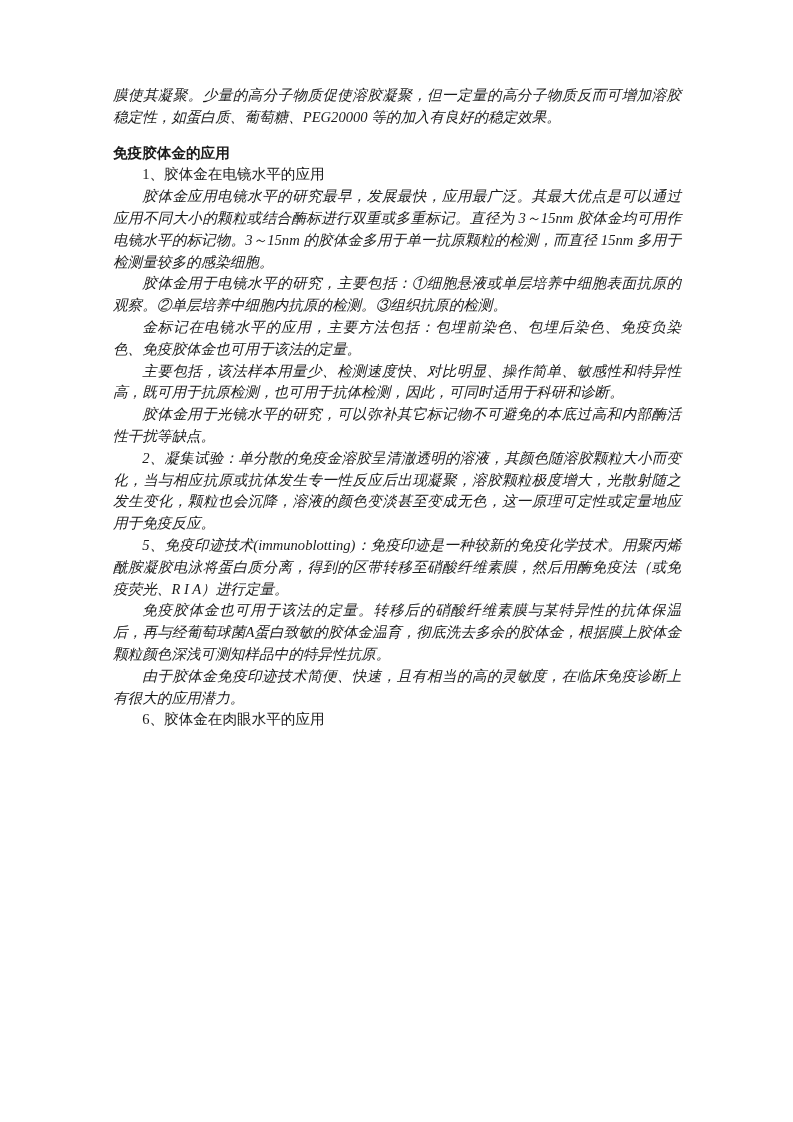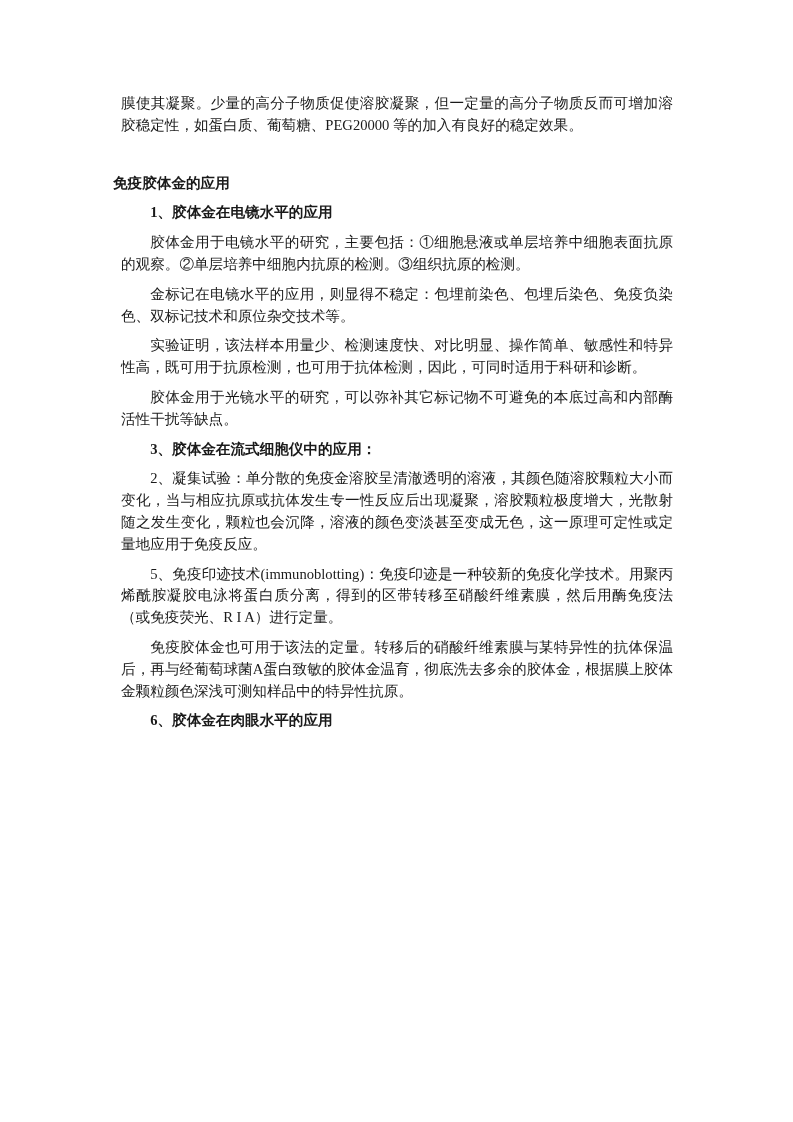--- a/index.html
+++ b/index.html
@@ -15,49 +15,50 @@
   }
   .content {
     position: absolute;
     left: 113px;
     top: 85px;
     width: 568px;
     font-size: 14.6px;
     line-height: 21.8px;
     text-align: justify;
   }
-  .para { margin: 8px; text-indent: 2em; }
+  .para { margin: 0; text-indent: 2em; font-style: italic; }
   .no-indent { text-indent: 0; }
-  .subhead { margin: 8px; text-indent: 2em; font-weight: bold; }
+  .subhead { margin: 0; text-indent: 2em; }
   .doc-heading {
-    margin: 36px 0 0 0;
+    margin: 14px 0 0 0;
     font-size: 14.6px;
     line-height: 21.8px;
     font-weight: bold;
     text-indent: 0;
   }
 </style>
 </head>
 <body>
 
 <div class="page">
   <div class="content">
 
     <p class="para no-indent">膜使其凝聚。少量的高分子物质促使溶胶凝聚，但一定量的高分子物质反而可增加溶胶稳定性，如蛋白质、葡萄糖、PEG20000 等的加入有良好的稳定效果。</p>
 
     <h1 class="doc-heading">免疫胶体金的应用</h1>
 
     <p class="subhead">1、胶体金在电镜水平的应用</p>
+    <p class="para">胶体金应用电镜水平的研究最早，发展最快，应用最广泛。其最大优点是可以通过应用不同大小的颗粒或结合酶标进行双重或多重标记。直径为 3～15nm 胶体金均可用作电镜水平的标记物。3～15nm 的胶体金多用于单一抗原颗粒的检测，而直径 15nm 多用于检测量较多的感染细胞。</p>
     <p class="para">胶体金用于电镜水平的研究，主要包括：①细胞悬液或单层培养中细胞表面抗原的观察。②单层培养中细胞内抗原的检测。③组织抗原的检测。</p>
-    <p class="para">金标记在电镜水平的应用，则显得不稳定：包埋前染色、包埋后染色、免疫负染色、双标记技术和原位杂交技术等。</p>
-    <p class="para">实验证明，该法样本用量少、检测速度快、对比明显、操作简单、敏感性和特异性高，既可用于抗原检测，也可用于抗体检测，因此，可同时适用于科研和诊断。</p>
+    <p class="para">金标记在电镜水平的应用，主要方法包括：包埋前染色、包埋后染色、免疫负染色、免疫胶体金也可用于该法的定量。</p>
+    <p class="para">主要包括，该法样本用量少、检测速度快、对比明显、操作简单、敏感性和特异性高，既可用于抗原检测，也可用于抗体检测，因此，可同时适用于科研和诊断。</p>
 
     <p class="para">胶体金用于光镜水平的研究，可以弥补其它标记物不可避免的本底过高和内部酶活性干扰等缺点。</p>
 
-    <p class="subhead">3、胶体金在流式细胞仪中的应用：</p>
     <p class="para">2、凝集试验：单分散的免疫金溶胶呈清澈透明的溶液，其颜色随溶胶颗粒大小而变化，当与相应抗原或抗体发生专一性反应后出现凝聚，溶胶颗粒极度增大，光散射随之发生变化，颗粒也会沉降，溶液的颜色变淡甚至变成无色，这一原理可定性或定量地应用于免疫反应。</p>
     <p class="para">5、免疫印迹技术(immunoblotting)：免疫印迹是一种较新的免疫化学技术。用聚丙烯酰胺凝胶电泳将蛋白质分离，得到的区带转移至硝酸纤维素膜，然后用酶免疫法（或免疫荧光、R I A）进行定量。</p>
     <p class="para">免疫胶体金也可用于该法的定量。转移后的硝酸纤维素膜与某特异性的抗体保温后，再与经葡萄球菌A蛋白致敏的胶体金温育，彻底洗去多余的胶体金，根据膜上胶体金颗粒颜色深浅可测知样品中的特异性抗原。</p>
+    <p class="para">由于胶体金免疫印迹技术简便、快速，且有相当的高的灵敏度，在临床免疫诊断上有很大的应用潜力。</p>
 
     <p class="subhead">6、胶体金在肉眼水平的应用</p>
 
   </div>
 </div>
 
 </body></html>

